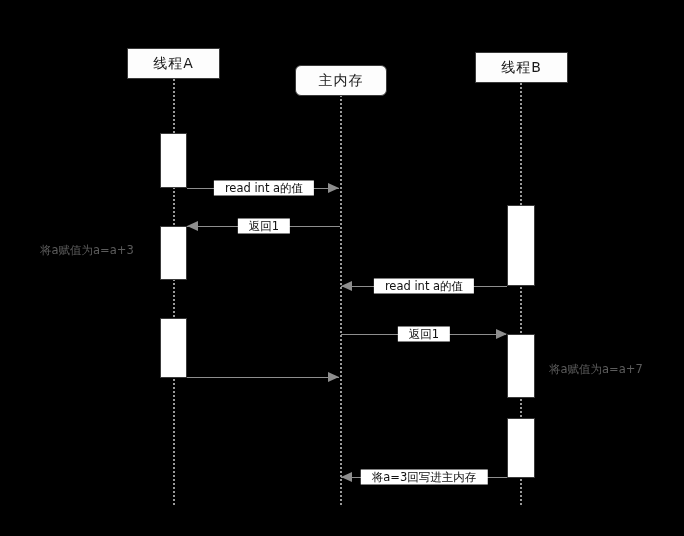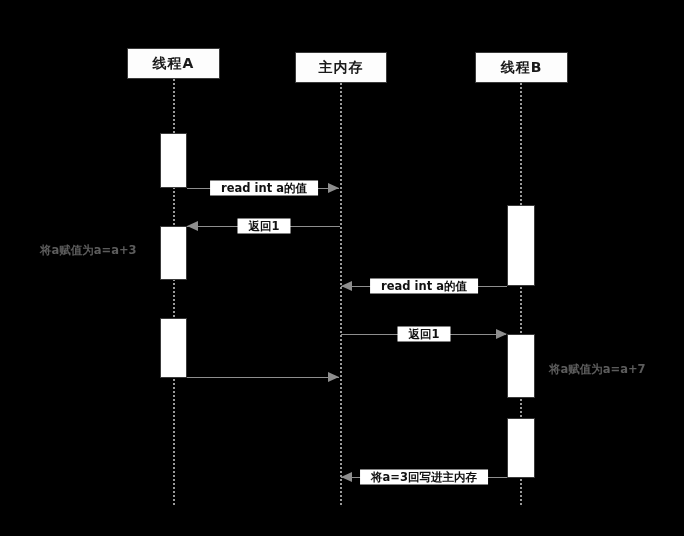--- a/index.html
+++ b/index.html
@@ -1,18 +1,18 @@
 <!DOCTYPE html>
 <html><head>
 <meta charset="utf-8">
 <style>
   html,body{margin:0;padding:0;background:#000;}
   body{width:684px;height:536px;position:relative;overflow:hidden;
        font-family:"DejaVu Sans","Liberation Sans",sans-serif;}
-  #canvas{position:absolute;left:0;top:0;width:684px;height:536px;font-weight:bold;}
+  #canvas{position:absolute;left:0;top:0;width:684px;height:536px;}
 
   .lifeline{position:absolute;width:0;border-left:2px dotted #9a9a9a;}
 
   .actor-box{position:absolute;background:#fdfdfd;border:1.5px solid #3a3a3a;
              display:flex;align-items:center;justify-content:center;
              color:#1a1a1a;font-size:14px;letter-spacing:1px;box-sizing:border-box;}
 
   .activation{position:absolute;background:#ffffff;border:1.5px solid #3a3a3a;
               box-sizing:border-box;}
 
@@ -35,21 +35,21 @@
 
 <div id="canvas">
 
   <div class="lifeline" style="left:173px;top:79px;height:426px;"></div>
   <div class="lifeline" style="left:340px;top:79px;height:426px;"></div>
   <div class="lifeline" style="left:520px;top:79px;height:426px;"></div>
 
   <div class="actor-box" style="left:127px;top:48px;width:93px;height:31px;">
     <span>线程A</span>
   </div>
-  <div class="actor-box" style="left:295px;top:52px;width:92px;height:31px;">
+  <div class="actor-box" style="left:295px;top:65px;width:92px;height:31px;border-radius:6px;">
     <span>主内存</span>
   </div>
   <div class="actor-box" style="left:475px;top:52px;width:93px;height:31px;">
     <span>线程B</span>
   </div>
 
   <div class="activation" style="left:160px;top:133px;width:27px;height:55px;"></div>
   <div class="activation" style="left:160px;top:226px;width:27px;height:54px;"></div>
   <div class="activation" style="left:160px;top:318px;width:27px;height:60px;"></div>
 

